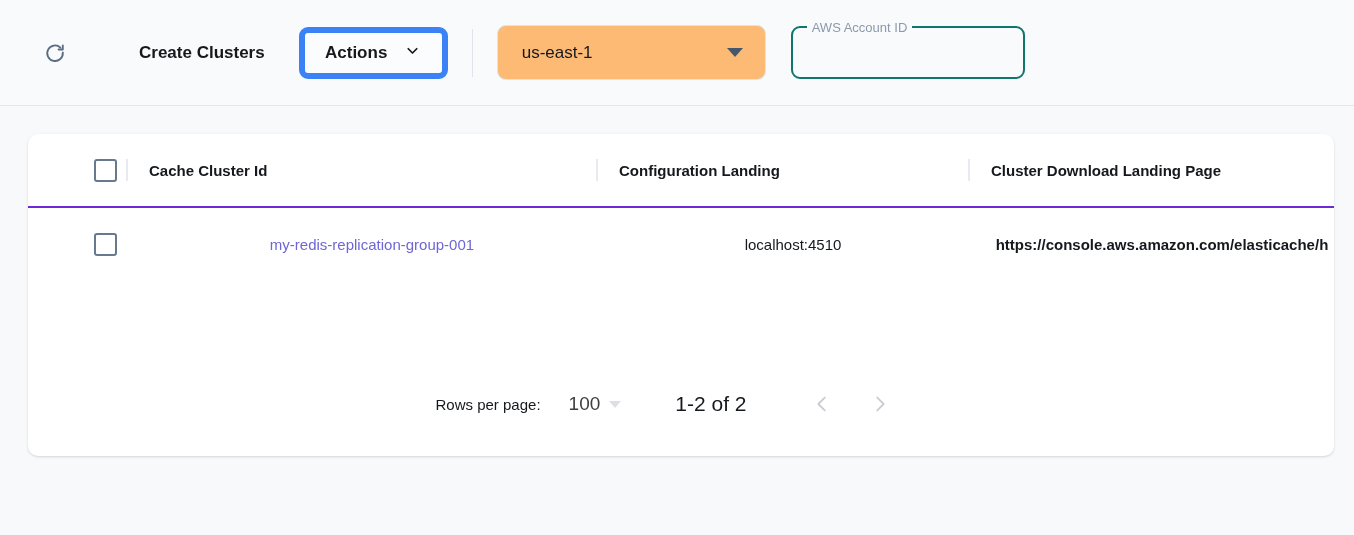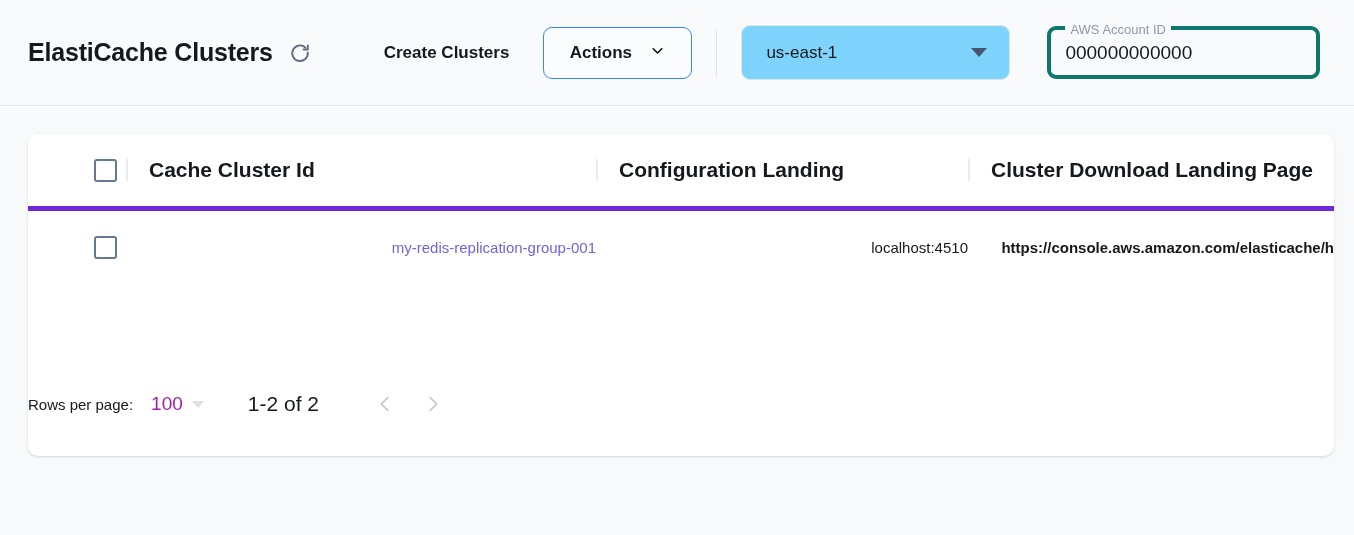--- a/index.html
+++ b/index.html
@@ -57,21 +57,21 @@
     cursor: pointer;
     user-select: none;
   }
 
   .actions-btn {
     margin-left: 34px;
     width: 149px;
     height: 52px;
     box-sizing: border-box;
     background: #fbfcfd;
-    border: 1px solid #3b82f6;
+    border: 6px solid #3b82f6;
     border-radius: 9px;
     display: flex;
     align-items: center;
     justify-content: center;
     gap: 17px;
     font-size: 17px;
     font-weight: bold;
     color: #15181c;
     cursor: pointer;
     user-select: none;
@@ -85,21 +85,21 @@
     background: #dfe3ea;
     margin-left: 24px;
     margin-right: 24px;
     flex: 0 0 auto;
   }
 
   .region-select {
     width: 269px;
     height: 55px;
     box-sizing: border-box;
-    background: #7dd3fc;
+    background: #fdba74;
     border: 1px solid #dfe4ea;
     border-radius: 9px;
     display: flex;
     align-items: center;
     padding: 0 16px 0 24px;
     font-size: 17px;
     color: #15181c;
     cursor: pointer;
     user-select: none;
     flex: 0 0 auto;
@@ -108,25 +108,25 @@
   .region-select .region-value { flex: 1; }
   .tri-down {
     width: 0; height: 0;
     border-left: 8px solid transparent;
     border-right: 8px solid transparent;
     border-top: 9px solid #46566b;
     margin-right: 6px;
   }
 
   .acct-field {
-    margin-left: 37px;
-    width: 273px;
+    margin-left: 25px;
+    width: 234px;
     height: 53px;
     box-sizing: border-box;
-    border: 4px solid #0f766e;
+    border: 2px solid #0f766e;
     border-radius: 9px;
     position: relative;
     background: transparent;
     flex: 0 0 auto;
     display: flex;
     align-items: center;
   }
   .acct-legend {
     position: absolute;
     top: -8px;
@@ -172,34 +172,34 @@
   }
   table.grid col.c-check { width: 98px; }
   table.grid col.c-id    { width: 470px; }
   table.grid col.c-endp  { width: 372px; }
   table.grid col.c-land  { width: 366px; }
 
   thead th {
     height: 72px;
     padding: 0;
     text-align: left;
-    font-size: 21px;
+    font-size: 15px;
     font-weight: bold;
     color: #15181c;
     vertical-align: middle;
     white-space: nowrap;
   }
   tbody td {
     height: 73px;
     padding: 0;
-    text-align: right;
+    text-align: center;
     font-size: 15px;
     color: #15181c;
     vertical-align: middle;
-    border-top: 5px solid #6d28d9;
+    border-top: 2px solid #6d28d9;
     white-space: nowrap;
     overflow: hidden;
   }
 
   .cell-pad { padding-left: 22px; }
   .hd-wrap { display: flex; align-items: center; }
   .hd-bar {
     width: 2px;
     height: 22px;
     background: #e7eaef;
@@ -244,40 +244,40 @@
 
   
   .pager {
     position: absolute;
     left: 0;
     right: 0;
     top: 218px;
     height: 104px;
     display: flex;
     align-items: center;
-    justify-content: flex-start;
+    justify-content: center;
     padding-right: 22px;
     box-sizing: border-box;
-    gap: 0;
+    gap: 10px;
   }
   .pg-label {
     font-size: 15px;
     color: #15181c;
     margin-right: 18px;
     white-space: nowrap;
   }
   .rpp-select {
     display: flex;
     align-items: center;
     gap: 9px;
     cursor: pointer;
     user-select: none;
     margin-right: 44px;
   }
-  .rpp-value { font-size: 19px; color: #a21caf; }
+  .rpp-value { font-size: 19px; color: #404040; }
   .tri-down-sm {
     width: 0; height: 0;
     border-left: 6px solid transparent;
     border-right: 6px solid transparent;
     border-top: 7px solid #dcdfe4;
   }
   .pg-range {
     font-size: 21px;
     color: #15181c;
     margin-right: 42px;
@@ -294,21 +294,20 @@
     border-radius: 50%;
     cursor: default;
   }
   .pg-btn svg { display: block; }
 </style>
 </head>
 <body>
 
 <div class="topbar">
 
-  <div class="page-title">ElastiCache Clusters</div>
 
   <button class="refresh-btn">
     <span>
       <svg width="22" height="22" viewBox="0 0 24 24" fill="none" stroke="#5b6b80" stroke-width="2" stroke-linecap="round" stroke-linejoin="round">
         <path d="M20.5 11.5a8.5 8.5 0 1 1-2.6-5.4"></path>
         <polyline points="20.5,3.6 20.5,8.2 15.9,8.2"></polyline>
       </svg>
     </span>
   </button>
 
@@ -325,21 +324,20 @@
 
   <div class="vsep"></div>
 
   <div class="region-select">
     <span class="region-value">us-east-1</span>
     <span class="tri-down"></span>
   </div>
 
   <div class="acct-field">
     <span class="acct-legend">AWS Account ID</span>
-    <input class="acct-value" type="text" value="000000000000" style="">
   </div>
 </div>
 
 <div class="content">
   <div class="card">
 
     <table class="grid">
       <colgroup>
         <col class="c-check">
           <col class="c-id">

